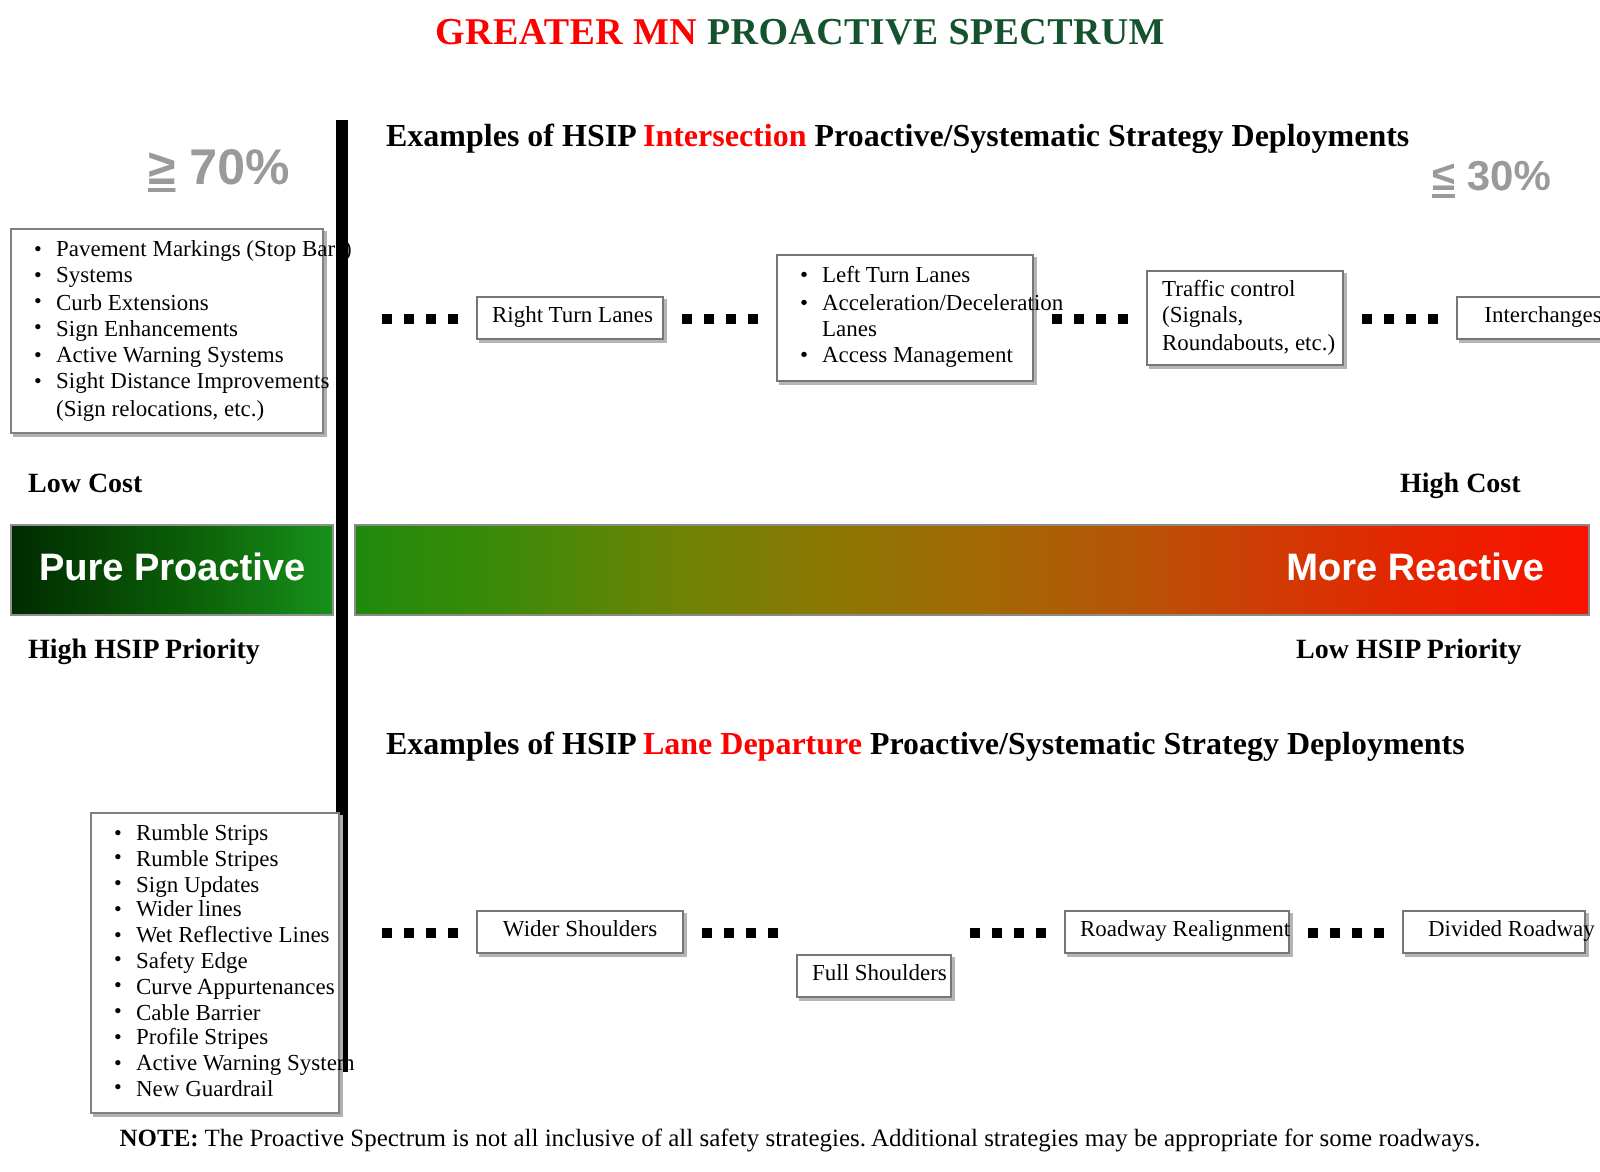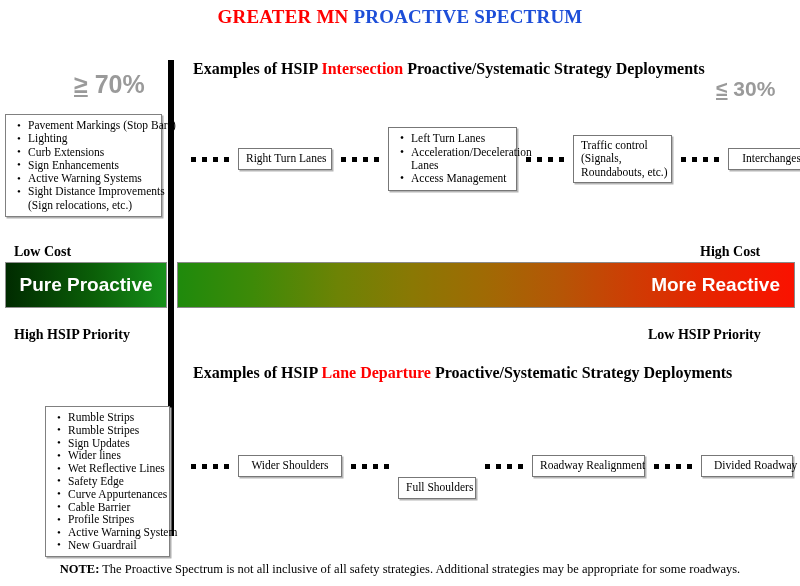--- a/index.html
+++ b/index.html
@@ -22,21 +22,21 @@
     top: 6px;
     left: 0;
     width: 800px;
     text-align: center;
     font-family: "Liberation Serif", serif;
     font-weight: bold;
     font-size: 19px;
     letter-spacing: 0.2px;
   }
   #title .red { color: #ff0000; }
-  #title .blk { color: #1d4ed8; }
+  #title .blk { color: #14532d; }
 
   
   #divider {
     position: absolute;
     left: 168px;
     top: 60px;
     width: 6px;
     height: 476px;
     background: #000000;
   }
@@ -99,21 +99,20 @@
   #box-proactive-lane         { left: 45px; top: 406px; width: 125px; }
   #box-proactive-lane li      { line-height: 12.8px; }
 
   
   .edge-label {
     position: absolute;
     font-family: "Liberation Serif", serif;
     font-weight: bold;
     font-size: 14px;
     white-space: nowrap;
-    margin-top: 9px;
   }
   #label-low-cost      { left: 14px;  top: 235px; }
   #label-high-cost     { left: 700px; top: 235px; }
   #label-high-priority { left: 14px;  top: 318px; }
   #label-low-priority  { left: 648px; top: 318px; }
 
   
   #bar-pure-proactive {
     position: absolute;
     left: 5px;
@@ -149,21 +148,21 @@
     align-items: center;
     justify-content: flex-end;
   }
   .bar-label {
     font-family: "Liberation Sans", sans-serif;
     font-weight: bold;
     font-size: 19px;
     color: #ffffff;
     white-space: nowrap;
   }
-  #bar-more-reactive .bar-label { padding-right: 14px; }
+  #bar-more-reactive .bar-label { padding-right: 22px; }
 
   
   .flow-row {
     position: absolute;
     display: flex;
     align-items: center;
   }
   #flow-intersection { left: 182px; top: 122px; height: 74px; }
   #flow-lane         { left: 182px; top: 451px; height: 30px; }
 
@@ -249,21 +248,21 @@
   <span class="uop">≤</span><span> 30%</span>
 </div>
 
 <div class="section-heading" id="heading-intersection">
   <span>Examples of HSIP </span><span class="red">Intersection</span><span> Proactive/Systematic Strategy Deployments</span>
 </div>
 
 <div class="list-box" id="box-proactive-intersection">
   <ul>
     <li>Pavement Markings (Stop Bars)</li>
-    <li>Lighting</li>
+    <li>Systems</li>
     <li>Curb Extensions</li>
     <li>Sign Enhancements</li>
     <li>Active Warning Systems</li>
     <li>Sight Distance Improvements</li>
     <li class="cont">(Sign relocations, etc.)</li>
   </ul>
 </div>
 
 <div class="flow-row" id="flow-intersection">
   <div class="connector">

